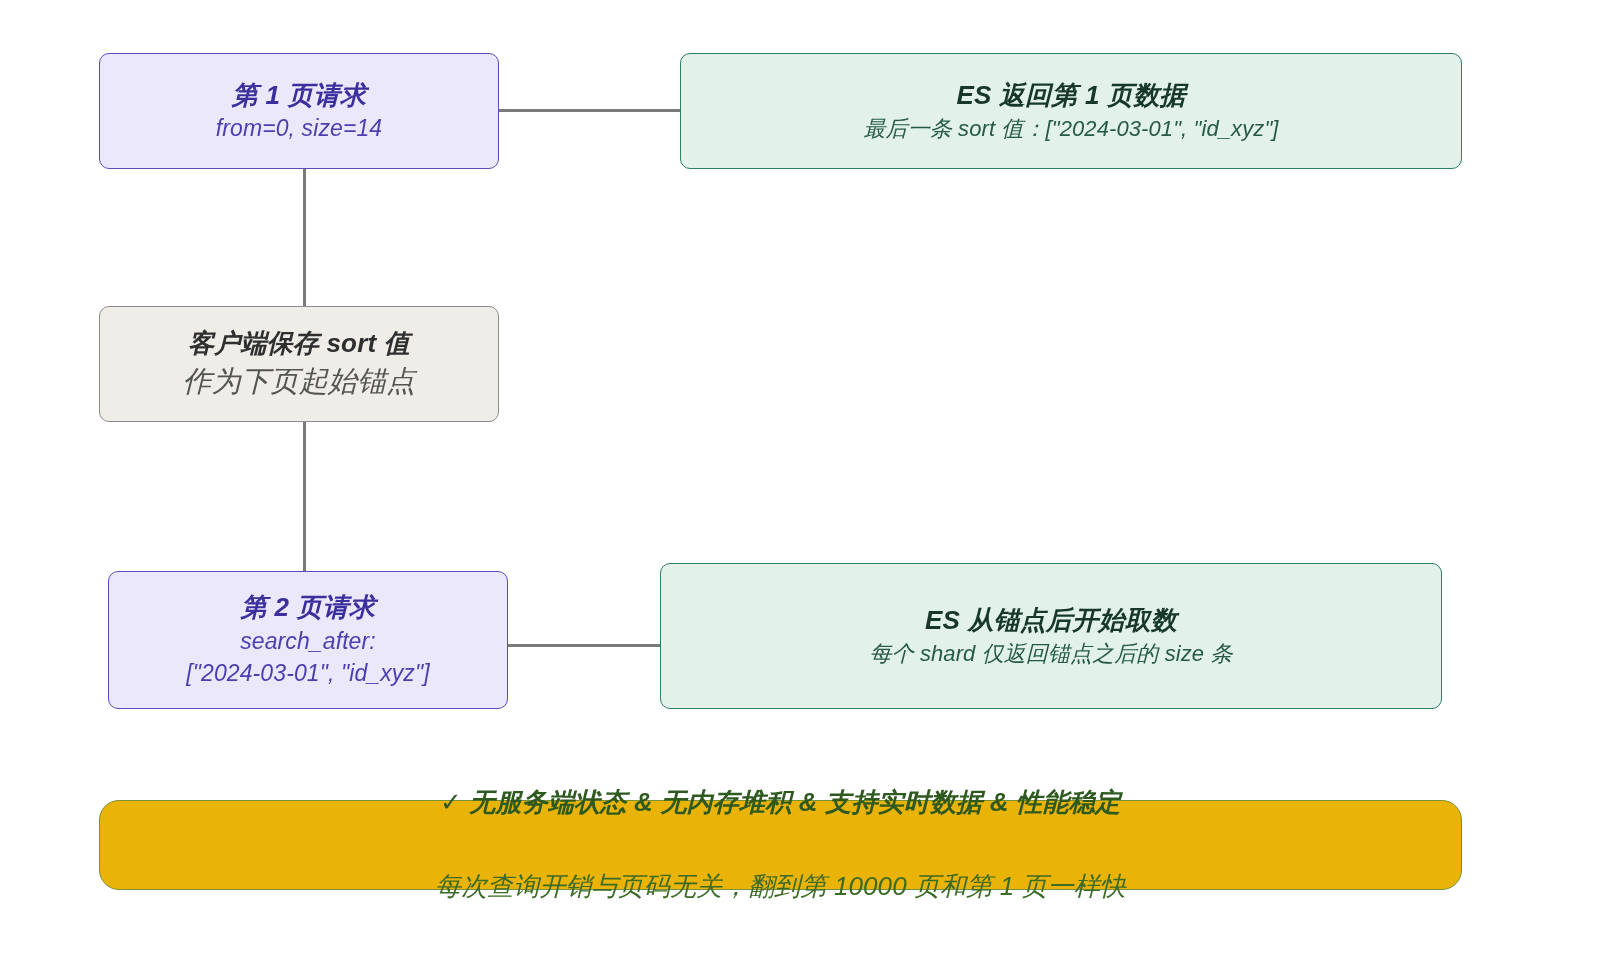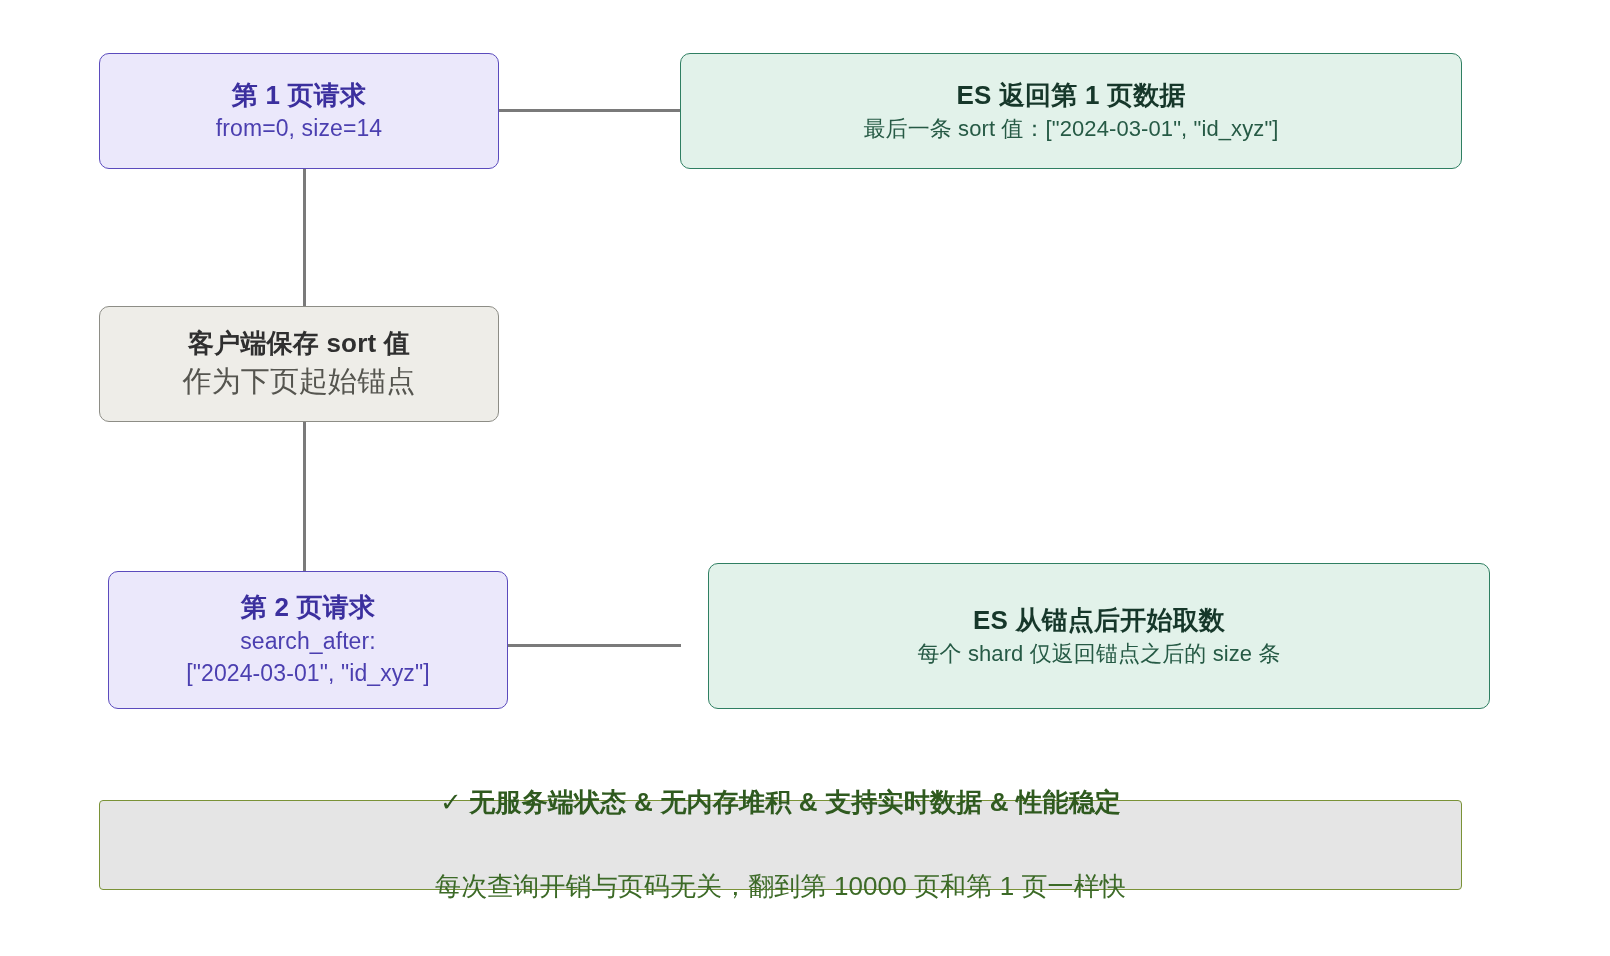--- a/index.html
+++ b/index.html
@@ -32,20 +32,21 @@
     position: absolute;
     box-sizing: border-box;
     border-radius: 10px;
     border: 1.5px solid #999;
     display: flex;
     flex-direction: column;
     align-items: center;
     justify-content: center;
     text-align: center;
     padding: 6px 4px;
+    font-style: italic;
   }
   .node .title {
     font-weight: bold;
     line-height: 1.32;
     letter-spacing: 0.2px;
   }
   .node .sub {
     line-height: 1.42;
     letter-spacing: 0.1px;
   }
@@ -69,34 +70,34 @@
   
   .node.green {
     background: #e2f2ea;
     border-color: #2f7f62;
   }
   .node.green .title { color: #16372a; font-size: 26px; }
   .node.green .sub   { color: #265a45; font-size: 22px; font-weight: 500; }
 
   
   .node.summary {
-    background: #e5e5e5;
+    background: #eab308;
     border-color: #7a9237;
-    border-radius: 4px;
+    border-radius: 20px;
     gap: 48px;
   }
   .node.summary .title { color: #2f5a1f; font-size: 26px; }
   .node.summary .sub   { color: #3c6a27; font-size: 26px; font-weight: 500; }
 
   
   #node-page1-request { left: 99px;  top: 53px;  width: 400px; height: 116px; }
   #node-es-page1      { left: 680px; top: 53px;  width: 782px; height: 116px; text-align: right; }
   #node-client-store  { left: 99px;  top: 306px; width: 400px; height: 116px; }
   #node-page2-request { left: 99px;  top: 571px; width: 400px; height: 138px; margin-left: 9px; }
-  #node-es-anchor     { left: 708px; top: 563px; width: 782px; height: 146px; }
+  #node-es-anchor     { left: 660px; top: 563px; width: 782px; height: 146px; }
   #node-summary       { left: 99px;  top: 800px; width: 1363px; height: 90px; }
 
   
   #conn-page1-to-es    { left: 499px; top: 109px; width: 182px; }
   #conn-page1-to-store { left: 303px; top: 168px; height: 139px; }
   #conn-store-to-page2 { left: 303px; top: 421px; height: 151px; }
   #conn-page2-to-es    { left: 499px; top: 644px; width: 182px; }
 
   
   #watermark {

